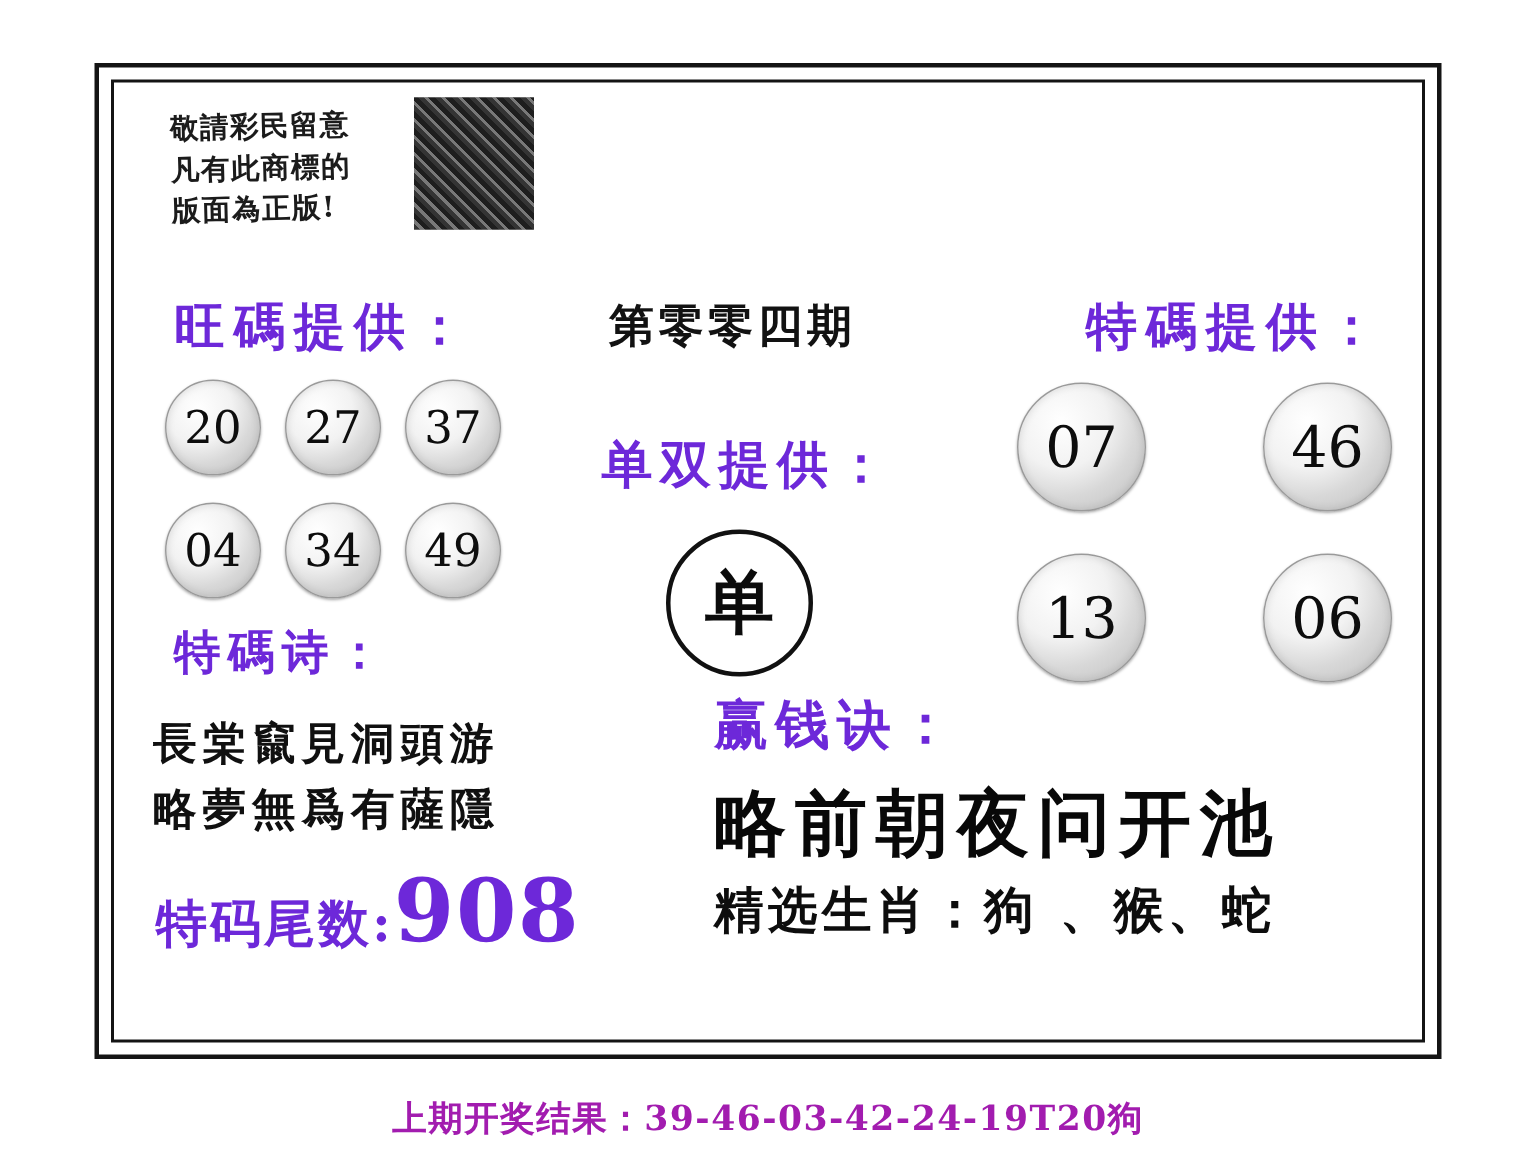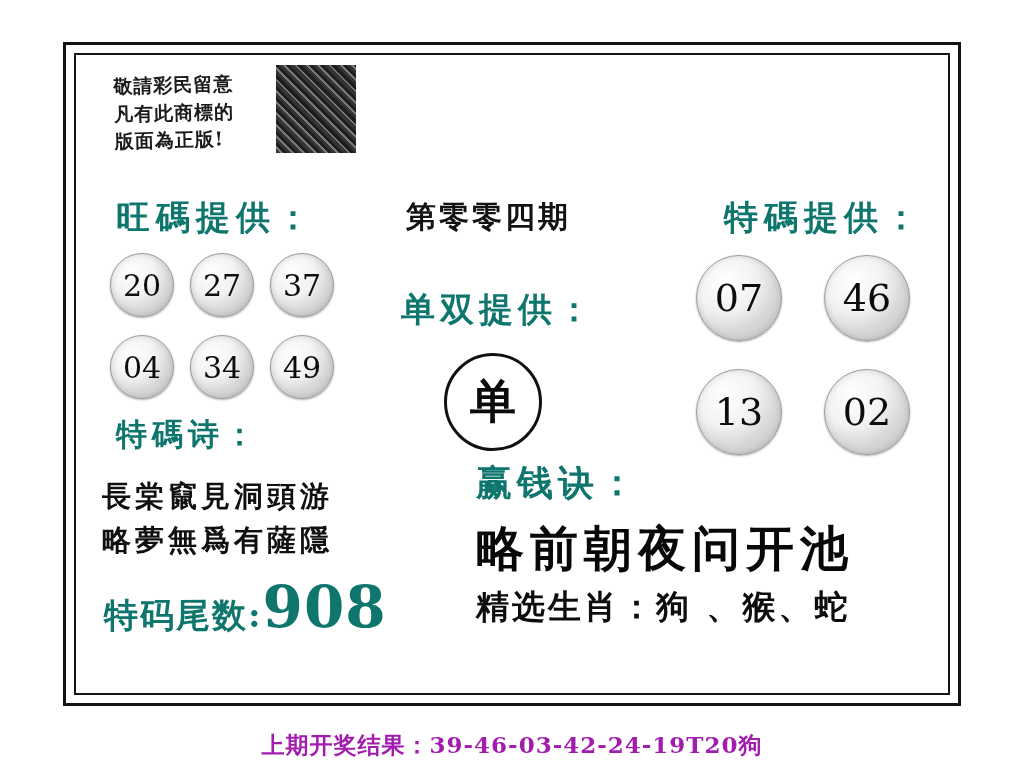--- a/index.html
+++ b/index.html
@@ -85,21 +85,21 @@
     letter-spacing: 24px;
     color: #0c0c0c;
     text-shadow: 2px 1px 0 rgba(0,0,0,.35);
     white-space: nowrap;
   }
 
   
   .label {
     font-family: "DejaVu Serif", serif;
     font-weight: bold;
-    color: #0f766e;
+    color: #6d28d9;
   }
 
   .lbl-wangma {
     position: absolute;
     left: 40px;
     top: 140px;
     font-size: 34px;
     letter-spacing: 6px;
   }
 
@@ -238,21 +238,21 @@
     white-space: nowrap;
   }
   .ball-grid-right {
     position: absolute;
     right: 20px;
     top: 200px;
     width: 250px;
   }
   .ball-grid-right .ball-row {
     gap: 42px;
-    justify-content: center;
+    justify-content: space-between;
     margin-bottom: 28px;
   }
   .ball-lg {
     width: 84px;
     height: 84px;
     font-size: 38px;
   }
 
   
   .footer {
@@ -317,21 +317,21 @@
       </div>
 
       <div class="label lbl-tema">特碼提供：</div>
       <div class="ball-grid-right">
         <div class="ball-row">
           <div class="ball ball-lg">07</div>
           <div class="ball ball-lg">46</div>
         </div>
         <div class="ball-row">
           <div class="ball ball-lg">13</div>
-          <div class="ball ball-lg">02</div>
+          <div class="ball ball-lg">06</div>
         </div>
       </div>
 
     </div>
   </div>
 
   <div class="footer">上期开奖结果：39-46-03-42-24-19T20狗</div>
 
 </div>
 

